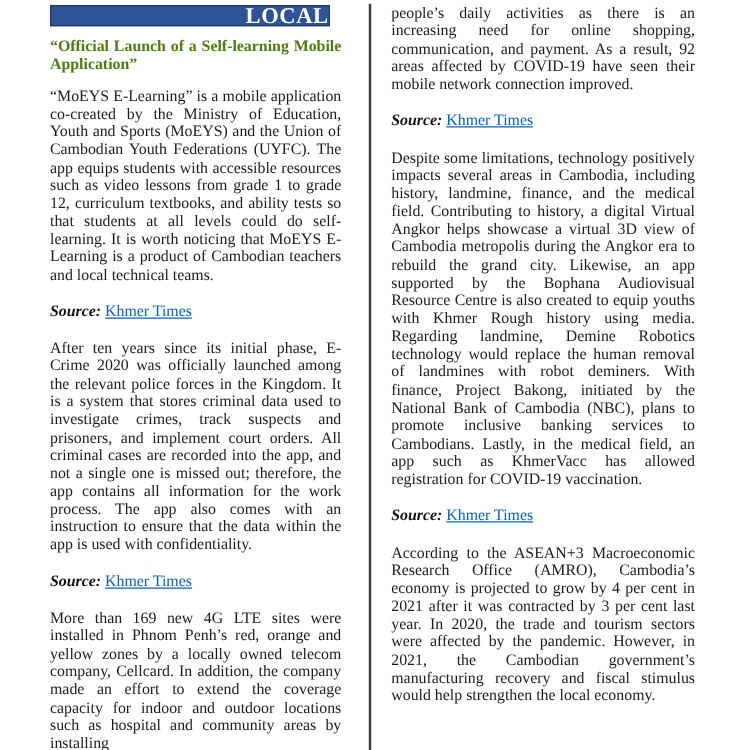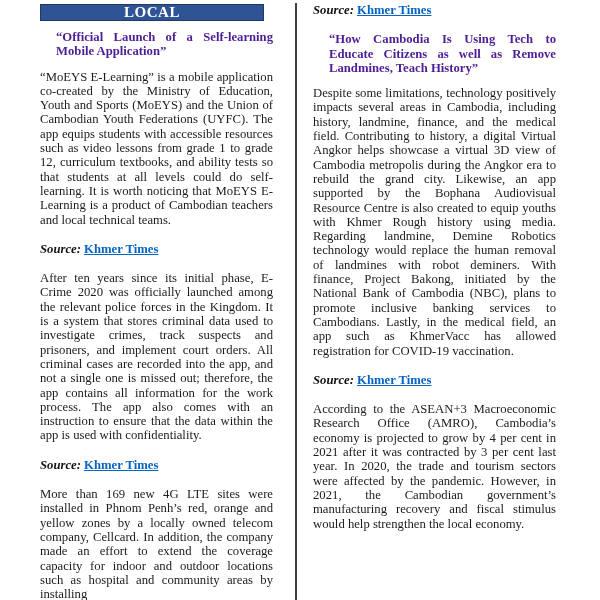--- a/index.html
+++ b/index.html
@@ -37,49 +37,48 @@
   }
   .col-right {
     margin-left: 16px;
     width: 243px;
   }
   .banner {
     background: #2F5496;
     border: 1px solid #203864;
     color: #ffffff;
     font-weight: bold;
-    text-align: center;
-    font-size: 15px;
+    text-align: right;
+    font-size: 18px;
     line-height: 15px;
     height: 15px;
     letter-spacing: 0.5px;
     margin: 1px 9px 9px 0;
   }
   .article-title {
     font-weight: bold;
-    color: #4c1d95;
-    margin: 0 0 11px 16px;
+    color: #4d7c0f;
+    margin: 0 0 11px 0;
   }
   .article-body {
     margin: 0 0 15px 0;
   }
   .source-line {
     margin: 0 0 15px 0;
     text-align: left;
   }
   .source-label {
     font-weight: bold;
     color: #111111;
     font-style: italic;
   }
   .source-link {
     color: #0563C1;
     text-decoration: underline;
     cursor: pointer;
-    font-weight: bold;
   }
 </style>
 </head>
 <body>
 
 <div class="page">
 
   <div class="col col-left">
 
     <div class="banner">
@@ -109,29 +108,29 @@
       <div class="article-body">More than 169 new 4G LTE sites were installed in Phnom Penh’s red, orange and yellow zones by a locally owned telecom company, Cellcard. In addition, the company made an effort to extend the coverage capacity for indoor and outdoor locations such as hospital and community areas by installing</div>
     </div>
 
   </div>
 
   <div class="col-divider"></div>
 
   <div class="col col-right">
 
     <div>
+      <div class="article-body">people’s daily activities as there is an increasing need for online shopping, communication, and payment. As a result, 92 areas affected by COVID-19 have seen their mobile network connection improved.</div>
       <div class="source-line">
         <span class="source-label">Source:</span>
         <span> </span>
         <span class="source-link">Khmer Times</span>
       </div>
     </div>
 
     <div>
-      <div class="article-title">“How Cambodia Is Using Tech to Educate Citizens as well as Remove Landmines, Teach History”</div>
       <div class="article-body">Despite some limitations, technology positively impacts several areas in Cambodia, including history, landmine, finance, and the medical field. Contributing to history, a digital Virtual Angkor helps showcase a virtual 3D view of Cambodia metropolis during the Angkor era to rebuild the grand city. Likewise, an app supported by the Bophana Audiovisual Resource Centre is also created to equip youths with Khmer Rough history using media. Regarding landmine, Demine Robotics technology would replace the human removal of landmines with robot deminers. With finance, Project Bakong, initiated by the National Bank of Cambodia (NBC), plans to promote inclusive banking services to Cambodians. Lastly, in the medical field, an app such as KhmerVacc has allowed registration for COVID-19 vaccination.</div>
       <div class="source-line">
         <span class="source-label">Source:</span>
         <span> </span>
         <span class="source-link">Khmer Times</span>
       </div>
     </div>
 
     <div>
       <div class="article-body">According to the ASEAN+3 Macroeconomic Research Office (AMRO), Cambodia’s economy is projected to grow by 4 per cent in 2021 after it was contracted by 3 per cent last year. In 2020, the trade and tourism sectors were affected by the pandemic. However, in 2021, the Cambodian government’s manufacturing recovery and fiscal stimulus would help strengthen the local economy.</div>

